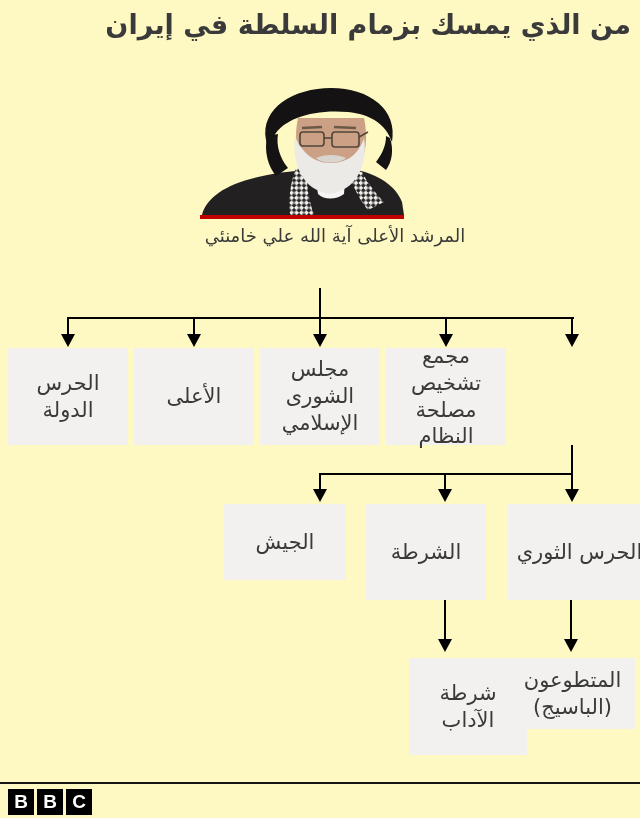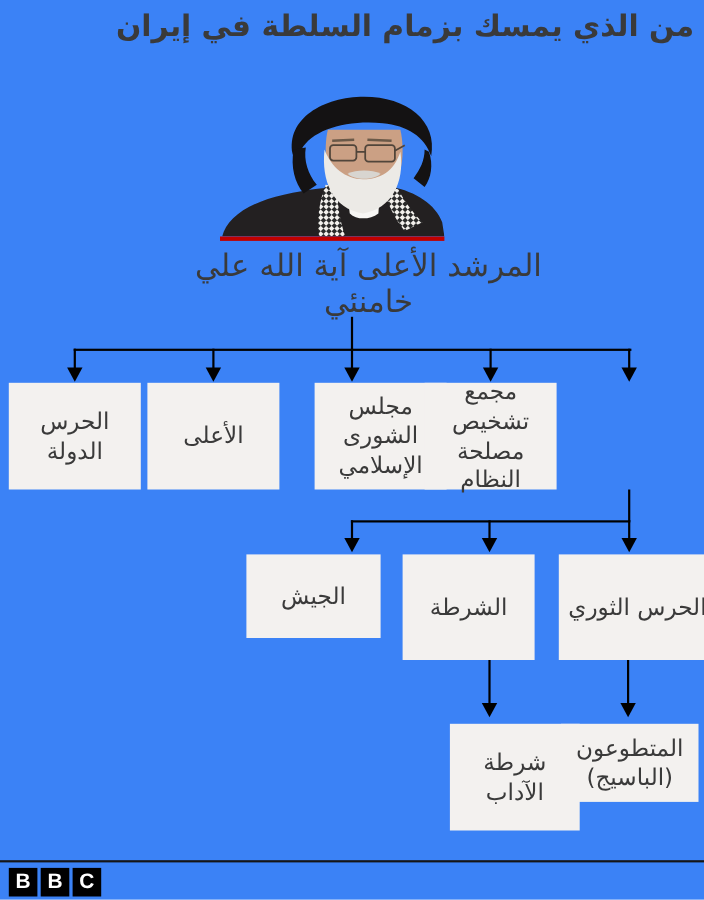--- a/index.html
+++ b/index.html
@@ -1,25 +1,25 @@
 <!DOCTYPE html>
 <html lang="ar" style="--accent-red: #c00000; --box-bg: #f3f1ef; --text: #3a3a3a; --line: #000000;"><head>
 <meta charset="utf-8">
 <style>
   html,body{margin:0;padding:0;background:#fff;}
-  .canvas{position:relative;width:640px;height:818px;background:#3b82f6;overflow:hidden;
+  .canvas{position:relative;width:640px;height:818px;background:#fef9c3;overflow:hidden;
           font-family:"DejaVu Sans",sans-serif;}
 
   .title{position:absolute;top:9px;left:0;right:9px;text-align:right;direction:rtl;
          font-weight:bold;font-size:27px;letter-spacing:0;color:var(--text,#3a3a3a);}
 
   .portrait{position:absolute;left:200px;top:84px;width:204px;height:131px;}
   .redline{position:absolute;left:200px;top:215px;width:204px;height:4px;background:var(--accent-red,#c00000);}
   .caption{position:absolute;left:168px;top:225px;width:334px;text-align:center;direction:rtl;
-           font-size:28px;color:var(--text,#3a3a3a);}
+           font-size:18px;color:var(--text,#3a3a3a);}
 
   .vline{position:absolute;width:2px;background:var(--line,#000);}
   .hline{position:absolute;height:2px;background:var(--line,#000);}
   .arrow{position:absolute;width:0;height:0;border-left:7px solid transparent;
          border-right:7px solid transparent;border-top:13px solid var(--line,#000);}
 
   .box{position:absolute;background:var(--box-bg,#f3f1ef);color:var(--text,#3a3a3a);
        display:flex;align-items:center;justify-content:center;text-align:center;
        direction:rtl;font-size:21px;line-height:1.28;padding:0 2px;box-sizing:border-box;}
 
@@ -88,21 +88,21 @@
   <div class="arrow" style="left:439px;top:334px;"></div>
   <div class="vline" style="left:571px;top:317px;height:19px;"></div>
   <div class="arrow" style="left:565px;top:334px;"></div>
 
   <div class="box" style="left:8px;top:348px;width:120px;height:97px;">
       <div>الحرس الدولة</div>
     </div>
   <div class="box" style="left:134px;top:348px;width:120px;height:97px;">
       <div>الأعلى</div>
     </div>
-  <div class="box" style="left:260px;top:348px;width:120px;height:97px;margin-left:26px;">
+  <div class="box" style="left:260px;top:348px;width:120px;height:97px;">
       <div>مجلس<br>الشورى<br>الإسلامي</div>
     </div>
   <div class="box" style="left:386px;top:348px;width:120px;height:97px;">
       <div>مجمع<br>تشخيص<br>مصلحة النظام</div>
     </div>
 
   <div class="vline" style="left:571px;top:445px;height:29px;"></div>
   <div class="hline" style="left:319px;top:473px;width:254px;"></div>
 
   <div class="vline" style="left:319px;top:473px;height:17px;"></div>

